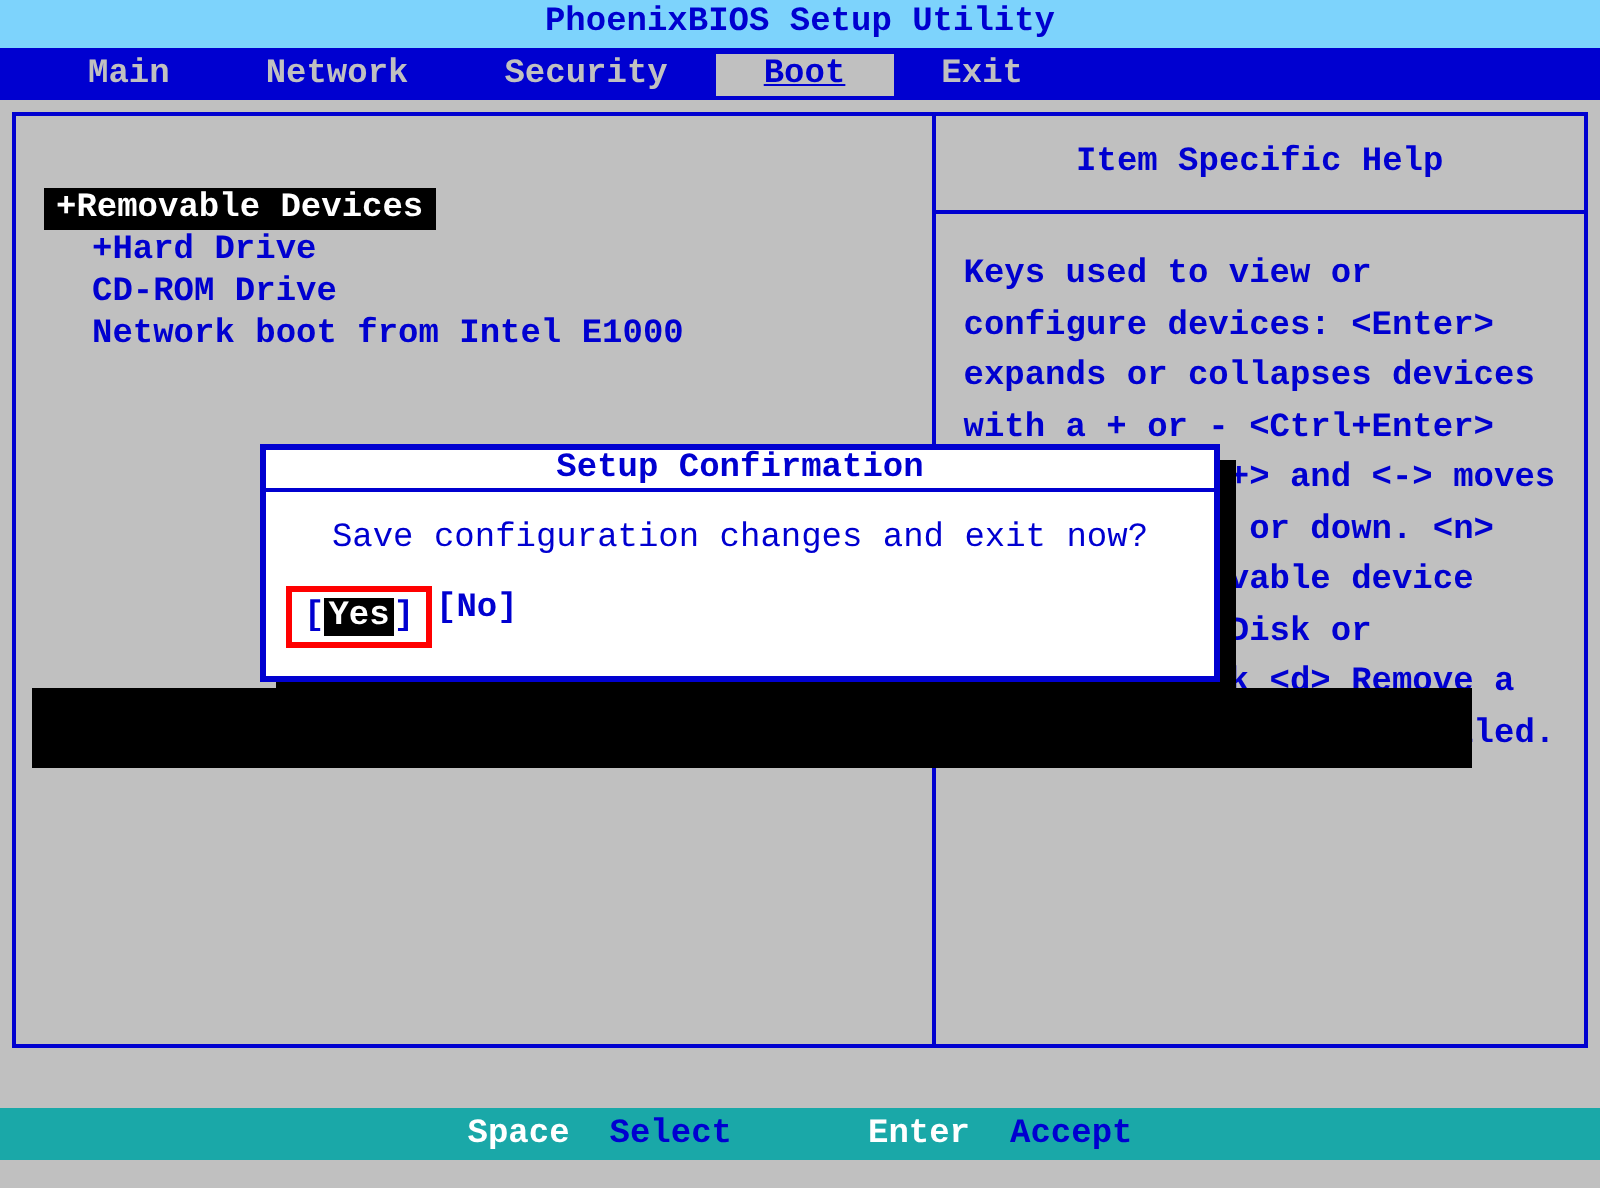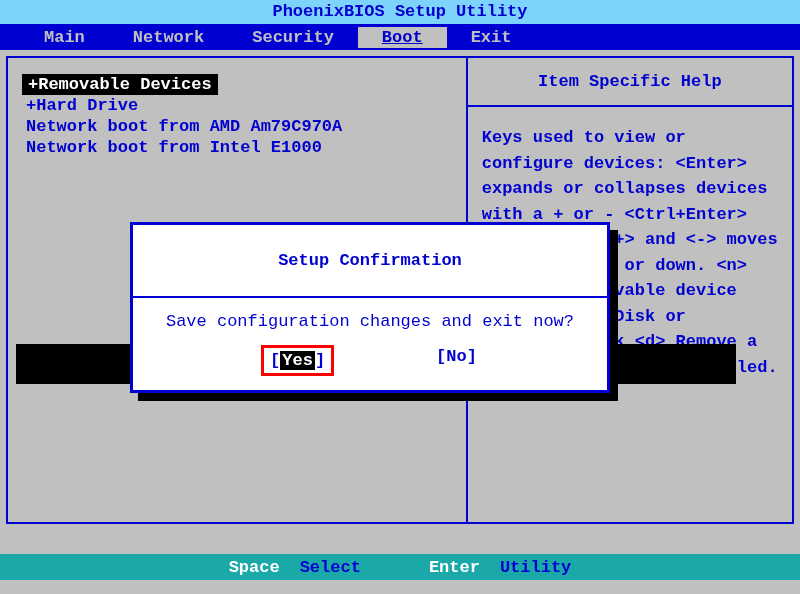--- a/index.html
+++ b/index.html
@@ -74,20 +74,21 @@
     .help-body {
       padding: 18px 14px;
       color: #0000d0;
       line-height: 1.5;
       font-weight: bold;
     }
     .boot-item {
       color: #0000d0;
       padding: 1px 0 1px 8px;
       font-weight: bold;
+      margin-left: 20px;
     }
     .boot-item.selected {
       background: #000;
       color: #fff;
       display: inline-block;
       padding: 1px 6px;
       margin-left: 4px;
     }
     .black-strip {
       position: absolute;
@@ -104,34 +105,33 @@
       top: 222px;
       width: 480px;
       background: #fff;
       border: 3px solid #0000d0;
       z-index: 10;
       box-shadow: 8px 8px 0 #000;
     }
     .dialog-title {
       text-align: center;
       color: #0000d0;
-      padding: 26px;
+      padding: 0;
       border-bottom: 2px solid #0000d0;
       font-weight: bold;
     }
     .dialog-message {
       text-align: center;
       color: #0000d0;
       padding: 14px 10px 8px 10px;
       font-weight: normal;
     }
     .dialog-buttons {
       display: flex;
-      justify-content: center;
-      gap: 100px;
+      justify-content: flex-start;
       padding: 6px 10px 14px 10px;
     }
     .dialog-btn {
       color: #0000d0;
       font-weight: bold;
       padding: 2px 2px;
     }
     .dialog-btn.highlighted {
       border: 3px solid #ff0000;
       padding: 3px 6px;
@@ -177,25 +177,25 @@
 <div class="menu-bar">
   <span class="menu-item">Main</span>
   <span class="menu-item">Network</span>
   <span class="menu-item">Security</span>
   <span class="menu-item active">Boot</span>
   <span class="menu-item">Exit</span>
 </div>
 
 <div class="main-area">
   <div class="left-panel">
-    <div style="margin-top:0;">
+    <div style="margin-top:20px;">
       <span class="boot-item selected">+Removable Devices</span>
     </div>
     <div class="boot-item">+Hard Drive</div>
-    <div class="boot-item"> Network boot from AMD Am79C970A</div>
+    <div class="boot-item"> CD-ROM Drive</div>
     <div class="boot-item"> Network boot from Intel E1000</div>
     <div class="black-strip"></div>
   </div>
   <div class="right-panel">
     <div class="help-header">Item Specific Help</div>
     <div class="help-body">Keys used to view or configure devices: &lt;Enter&gt; expands or collapses devices with a + or - &lt;Ctrl+Enter&gt; expands all &lt;+&gt; and &lt;-&gt; moves the device up or down. &lt;n&gt; May move removable device between Hard Disk or Removable Disk &lt;d&gt; Remove a device that is not installed.</div>
   </div>
 </div>
 
 <div class="dialog">
@@ -204,14 +204,14 @@
   <div class="dialog-buttons">
     <span class="dialog-btn highlighted">[<span class="inner">Yes</span>]</span>
     <span class="dialog-btn">[No]</span>
   </div>
 </div>
 
 <div class="footer-bar">
   <span class="footer-key">Space</span>
   <span class="footer-action">Select</span>
   <span class="footer-key">Enter</span>
-  <span class="footer-action">Utility</span>
+  <span class="footer-action">Accept</span>
 </div>
 
 </body></html>

